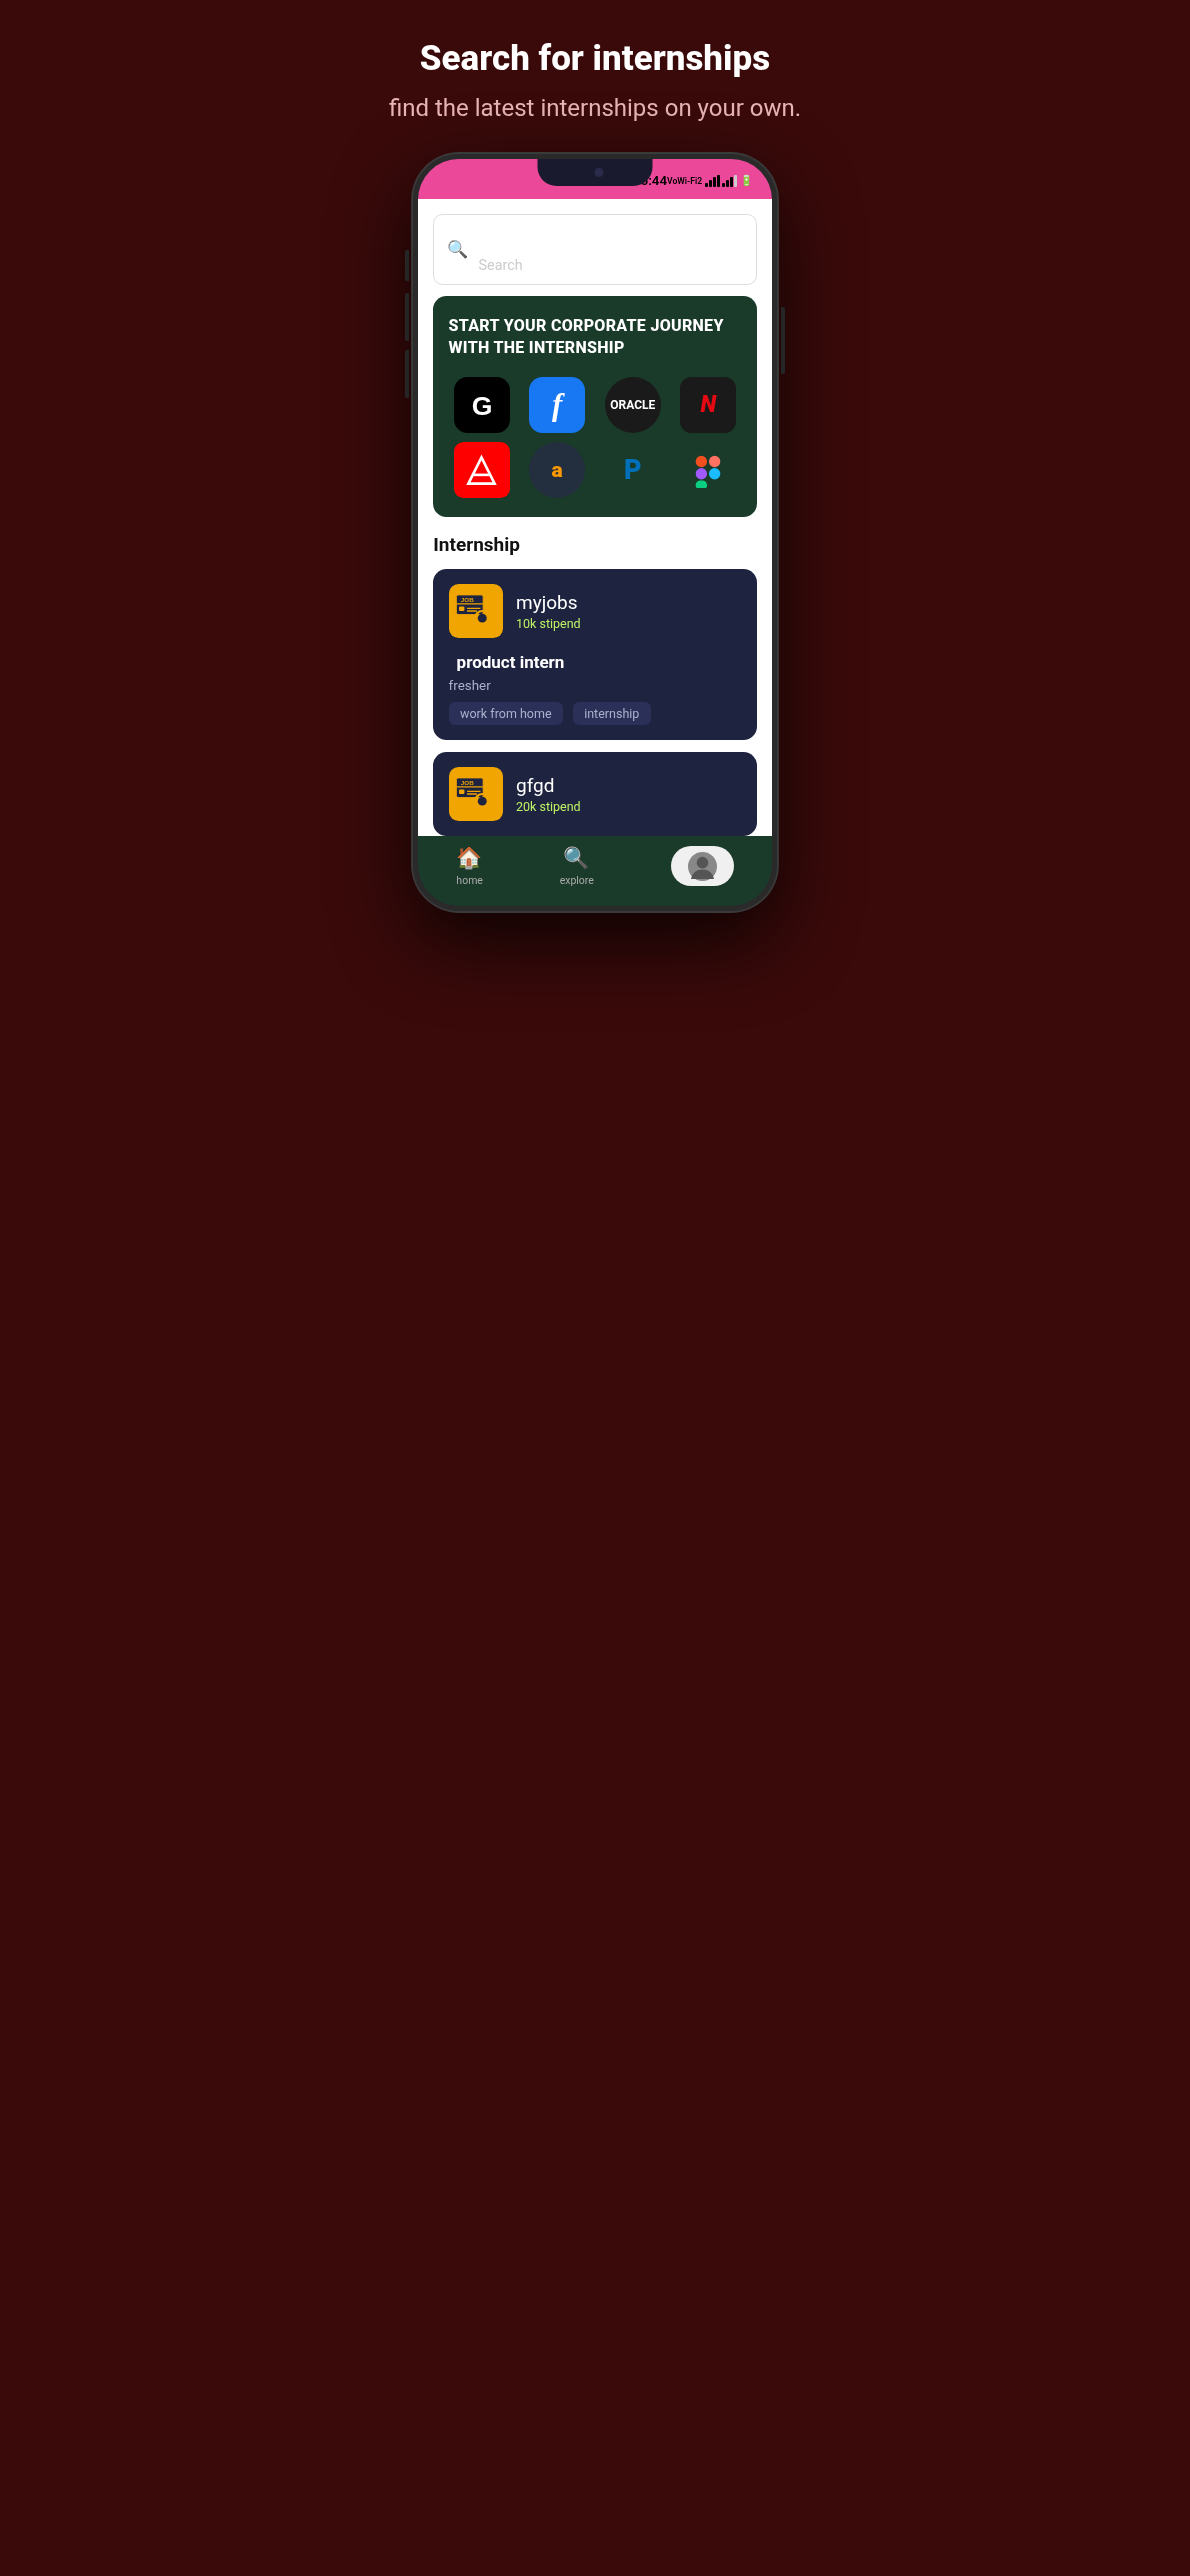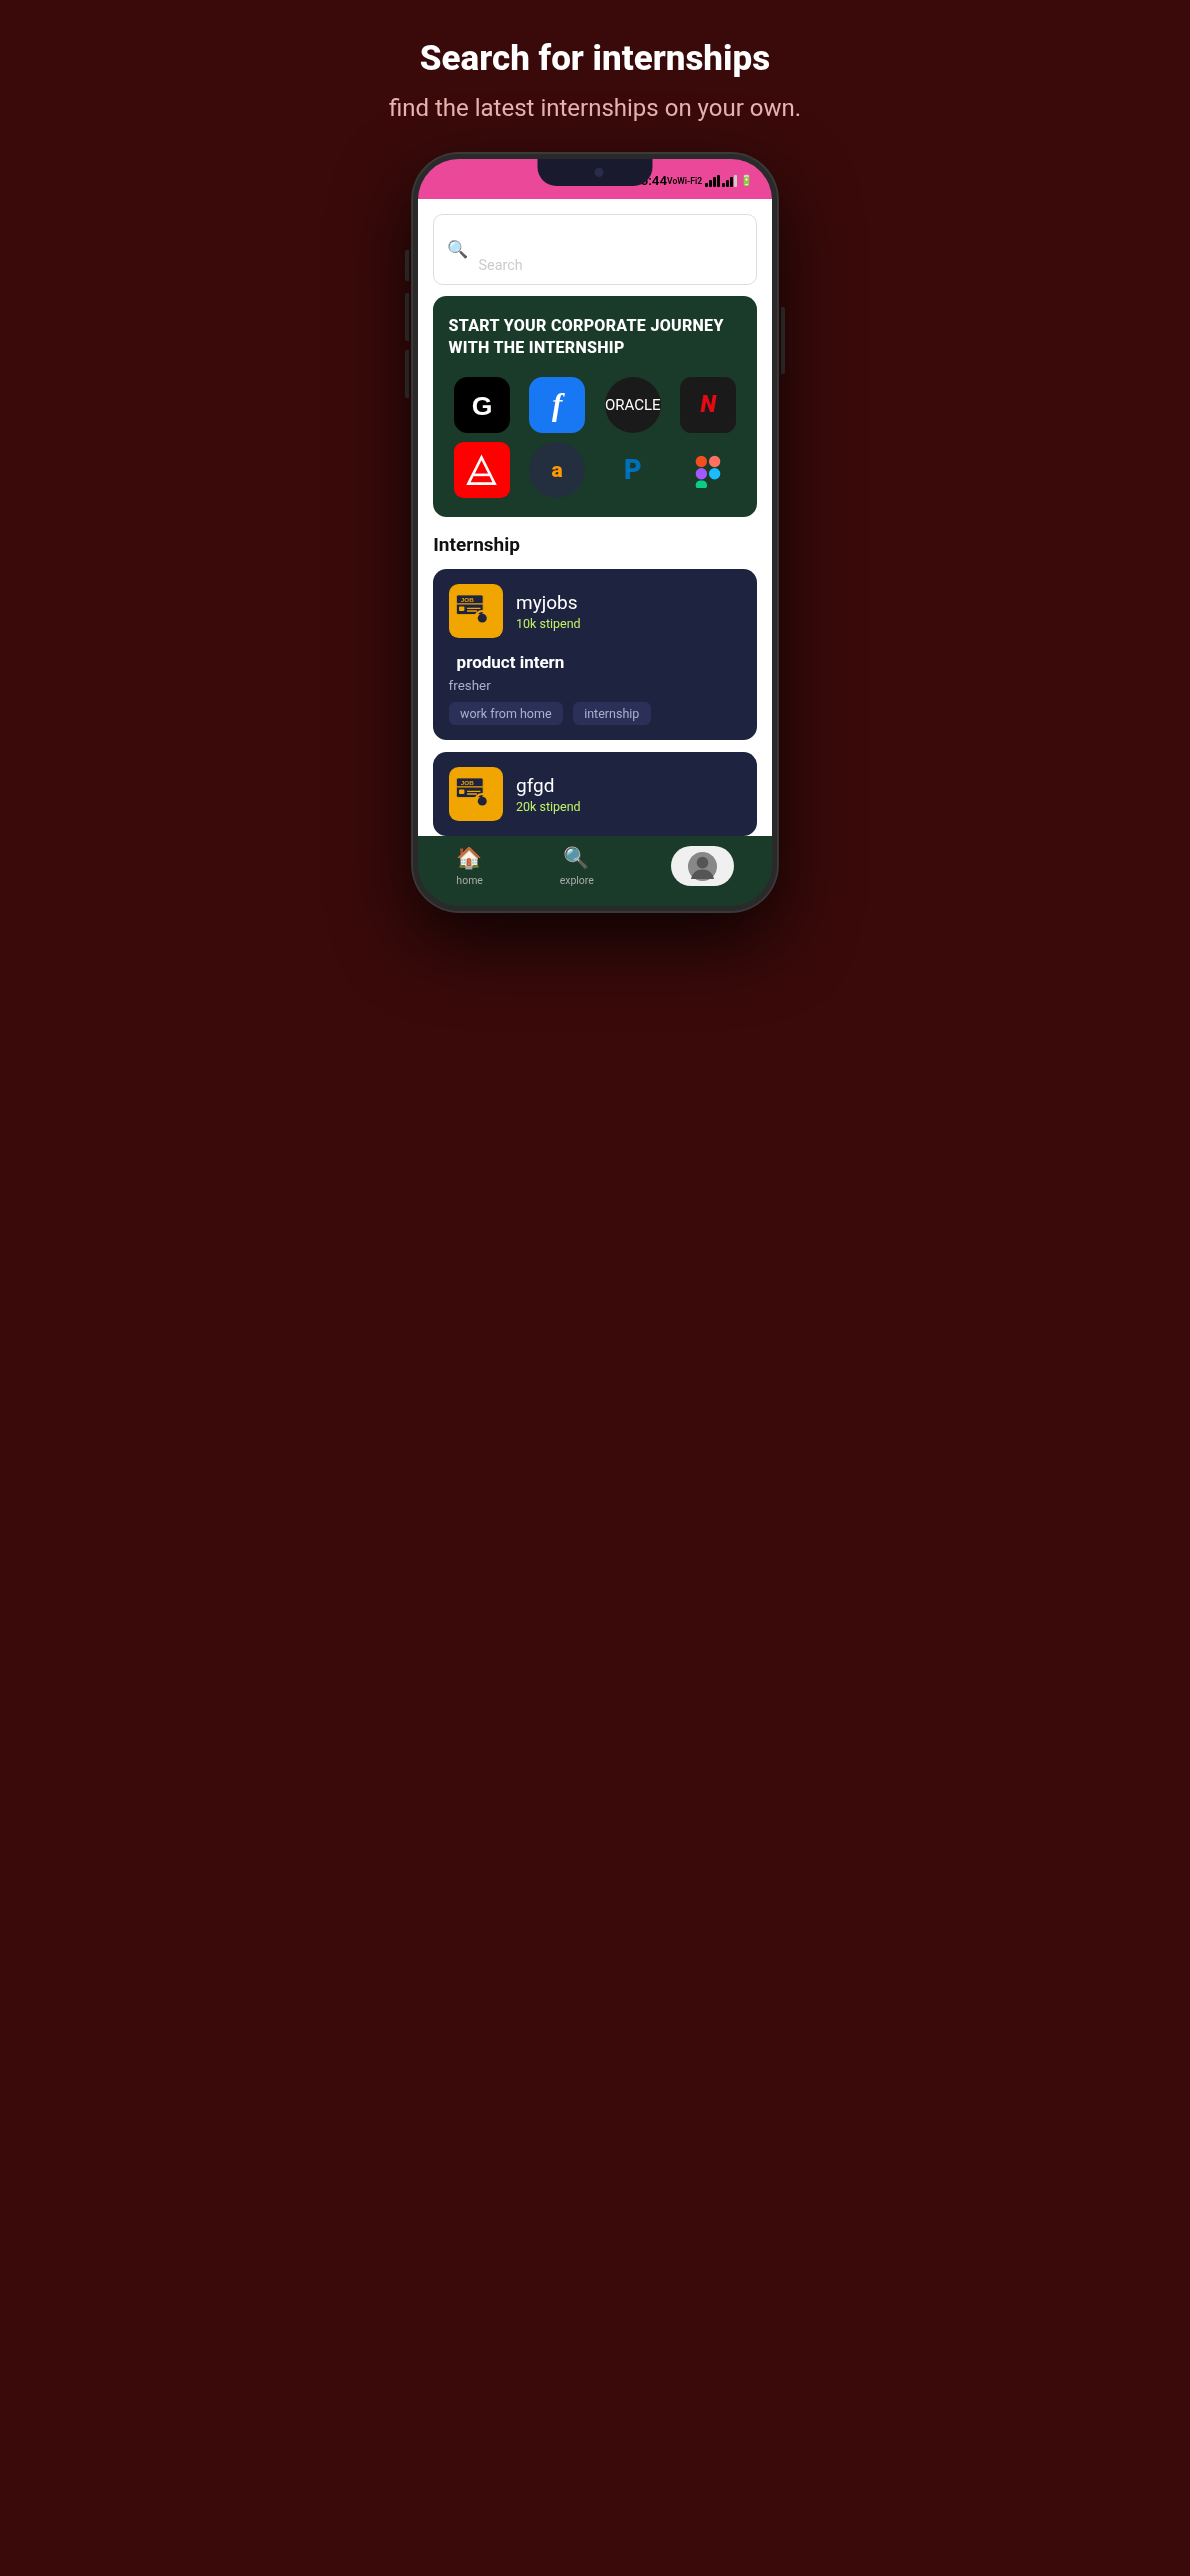--- a/index.html
+++ b/index.html
@@ -500,21 +500,21 @@
             <svg viewBox="0 0 40 40" width="38" height="38" style="font-size:28px">
               <text x="20" y="30" text-anchor="middle" font-size="28" font-weight="900" fill="white" font-family="Arial">G</text>
             </svg>
           </div>
 
           <div class="company-logo logo-facebook">
             <span style="font-size:31px;font-weight:900;font-style:italic;font-family:Georgia,serif;color:#fff;">f</span>
           </div>
 
           <div class="company-logo logo-oracle" style="border-radius:50%;width:56px;height:56px;background:#1a1a1a;">
-            <span style="font-size:15px;font-weight:400;color:#fff;letter-spacing:0px;">ORACLE</span>
+            <span style="font-size:12px;font-weight:700;color:#fff;letter-spacing:0px;">ORACLE</span>
           </div>
 
           <div class="company-logo logo-netflix" style="background:#1a1a1a;border-radius:11.5px;">
             <span style="font-size:23px;font-weight:900;color:#e50914;font-style:italic;">N</span>
           </div>
 
           <div class="company-logo logo-adobe" style="background:#ff0000;border-radius:9.6px;">
             <svg viewBox="0 0 40 40" width="35" height="35">
               <polygon points="5,35 20,5 35,35" fill="none" stroke="white" stroke-width="3"></polygon>
               <line x1="11" y1="25" x2="29" y2="25" stroke="white" stroke-width="3"></line>

